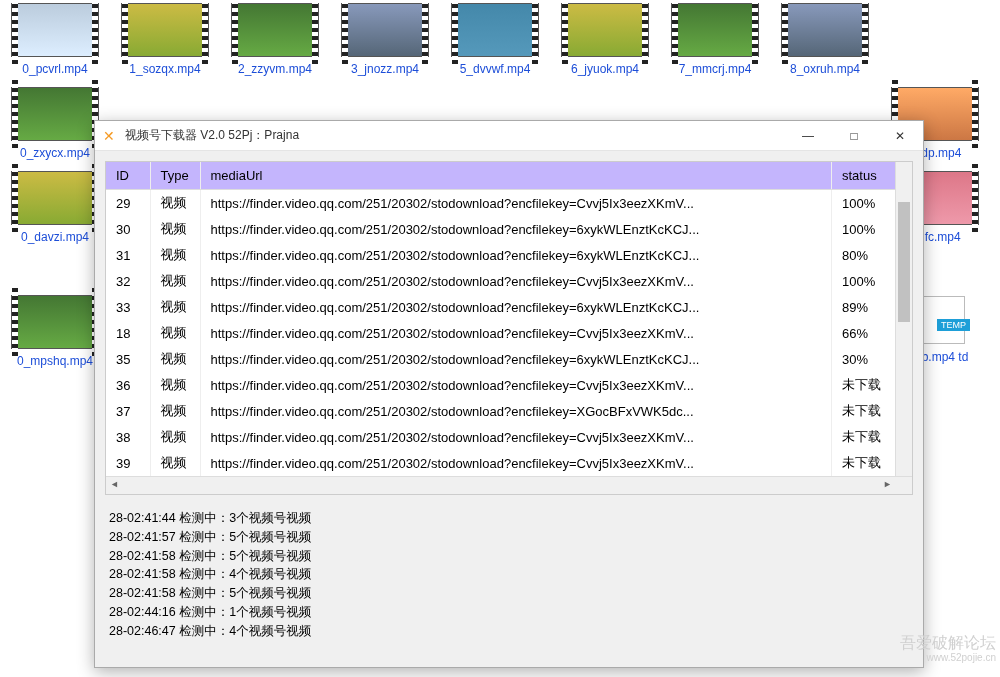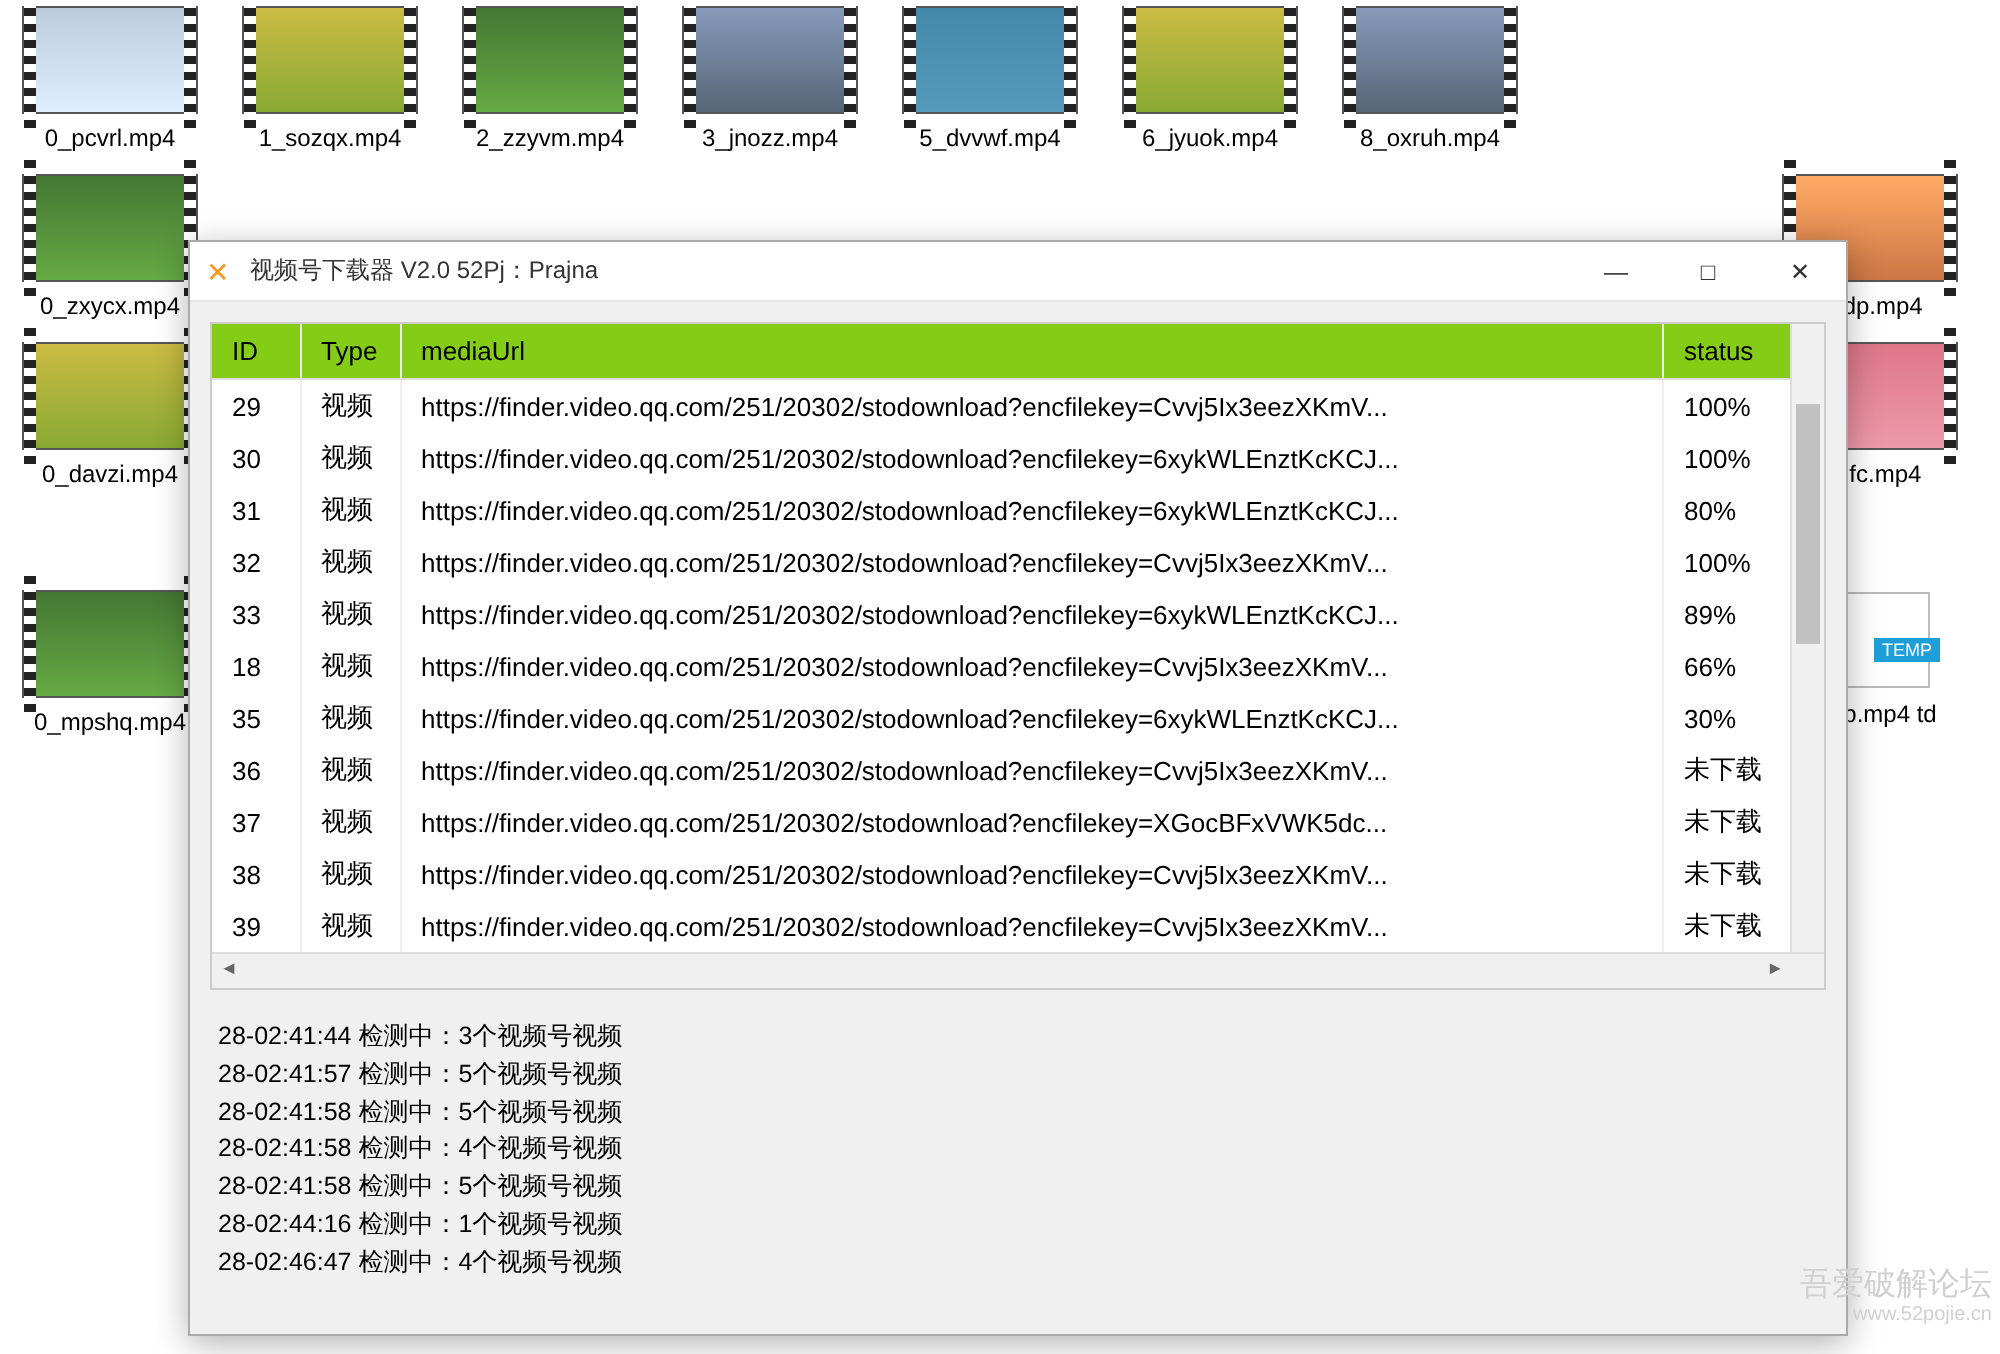--- a/index.html
+++ b/index.html
@@ -45,21 +45,21 @@
   .thumb-img::after { right: -6px; }
   .mountain { background: linear-gradient(#89b, #567); }
   .field { background: linear-gradient(#cb4, #8a3); }
   .water { background: linear-gradient(#48a, #59b); }
   .pink { background: linear-gradient(#d78, #e9a); }
   .snow { background: linear-gradient(#bcd, #def); }
   .sunset { background: linear-gradient(#fa6, #c74); }
   .green { background: linear-gradient(#473, #6a4); }
   .thumb-label {
     font-size: 12px;
-    color: #000000;
+    color: #1d4ed8;
     white-space: nowrap;
     overflow: hidden;
   }
   .temp-icon {
     width: 60px;
     height: 48px;
     margin: 0 auto 6px;
     background: #fff;
     border: 1px solid #bbb;
     position: relative;
@@ -133,21 +133,21 @@
     width: 100%;
     border-collapse: collapse;
     font-size: 13px;
   }
   th {
     text-align: left;
     font-weight: normal;
     padding: 6px 10px;
     border-right: 1px solid #eee;
     border-bottom: 1px solid #ddd;
-    background: #84cc16;
+    background: #c4b5fd;
     color: #000;
   }
   td {
     padding: 4px 10px;
     border-right: 1px solid #eee;
     white-space: nowrap;
     overflow: hidden;
     text-overflow: ellipsis;
   }
   td.id { width: 44px; }
@@ -231,20 +231,24 @@
         <div class="thumb-img mountain"></div>
         <div class="thumb-label">3_jnozz.mp4</div>
       </div>
       <div class="thumb">
         <div class="thumb-img water"></div>
         <div class="thumb-label">5_dvvwf.mp4</div>
       </div>
       <div class="thumb">
         <div class="thumb-img field"></div>
         <div class="thumb-label">6_jyuok.mp4</div>
+      </div>
+      <div class="thumb">
+        <div class="thumb-img green"></div>
+        <div class="thumb-label">7_mmcrj.mp4</div>
       </div>
       <div class="thumb">
         <div class="thumb-img mountain"></div>
         <div class="thumb-label">8_oxruh.mp4</div>
       </div>
     </div>
   <div class="thumb-row" id="row2" style="justify-content:space-between; padding-right: 10px;">
       <div class="thumb">
         <div class="thumb-img green"></div>
         <div class="thumb-label">0_zxycx.mp4</div>

